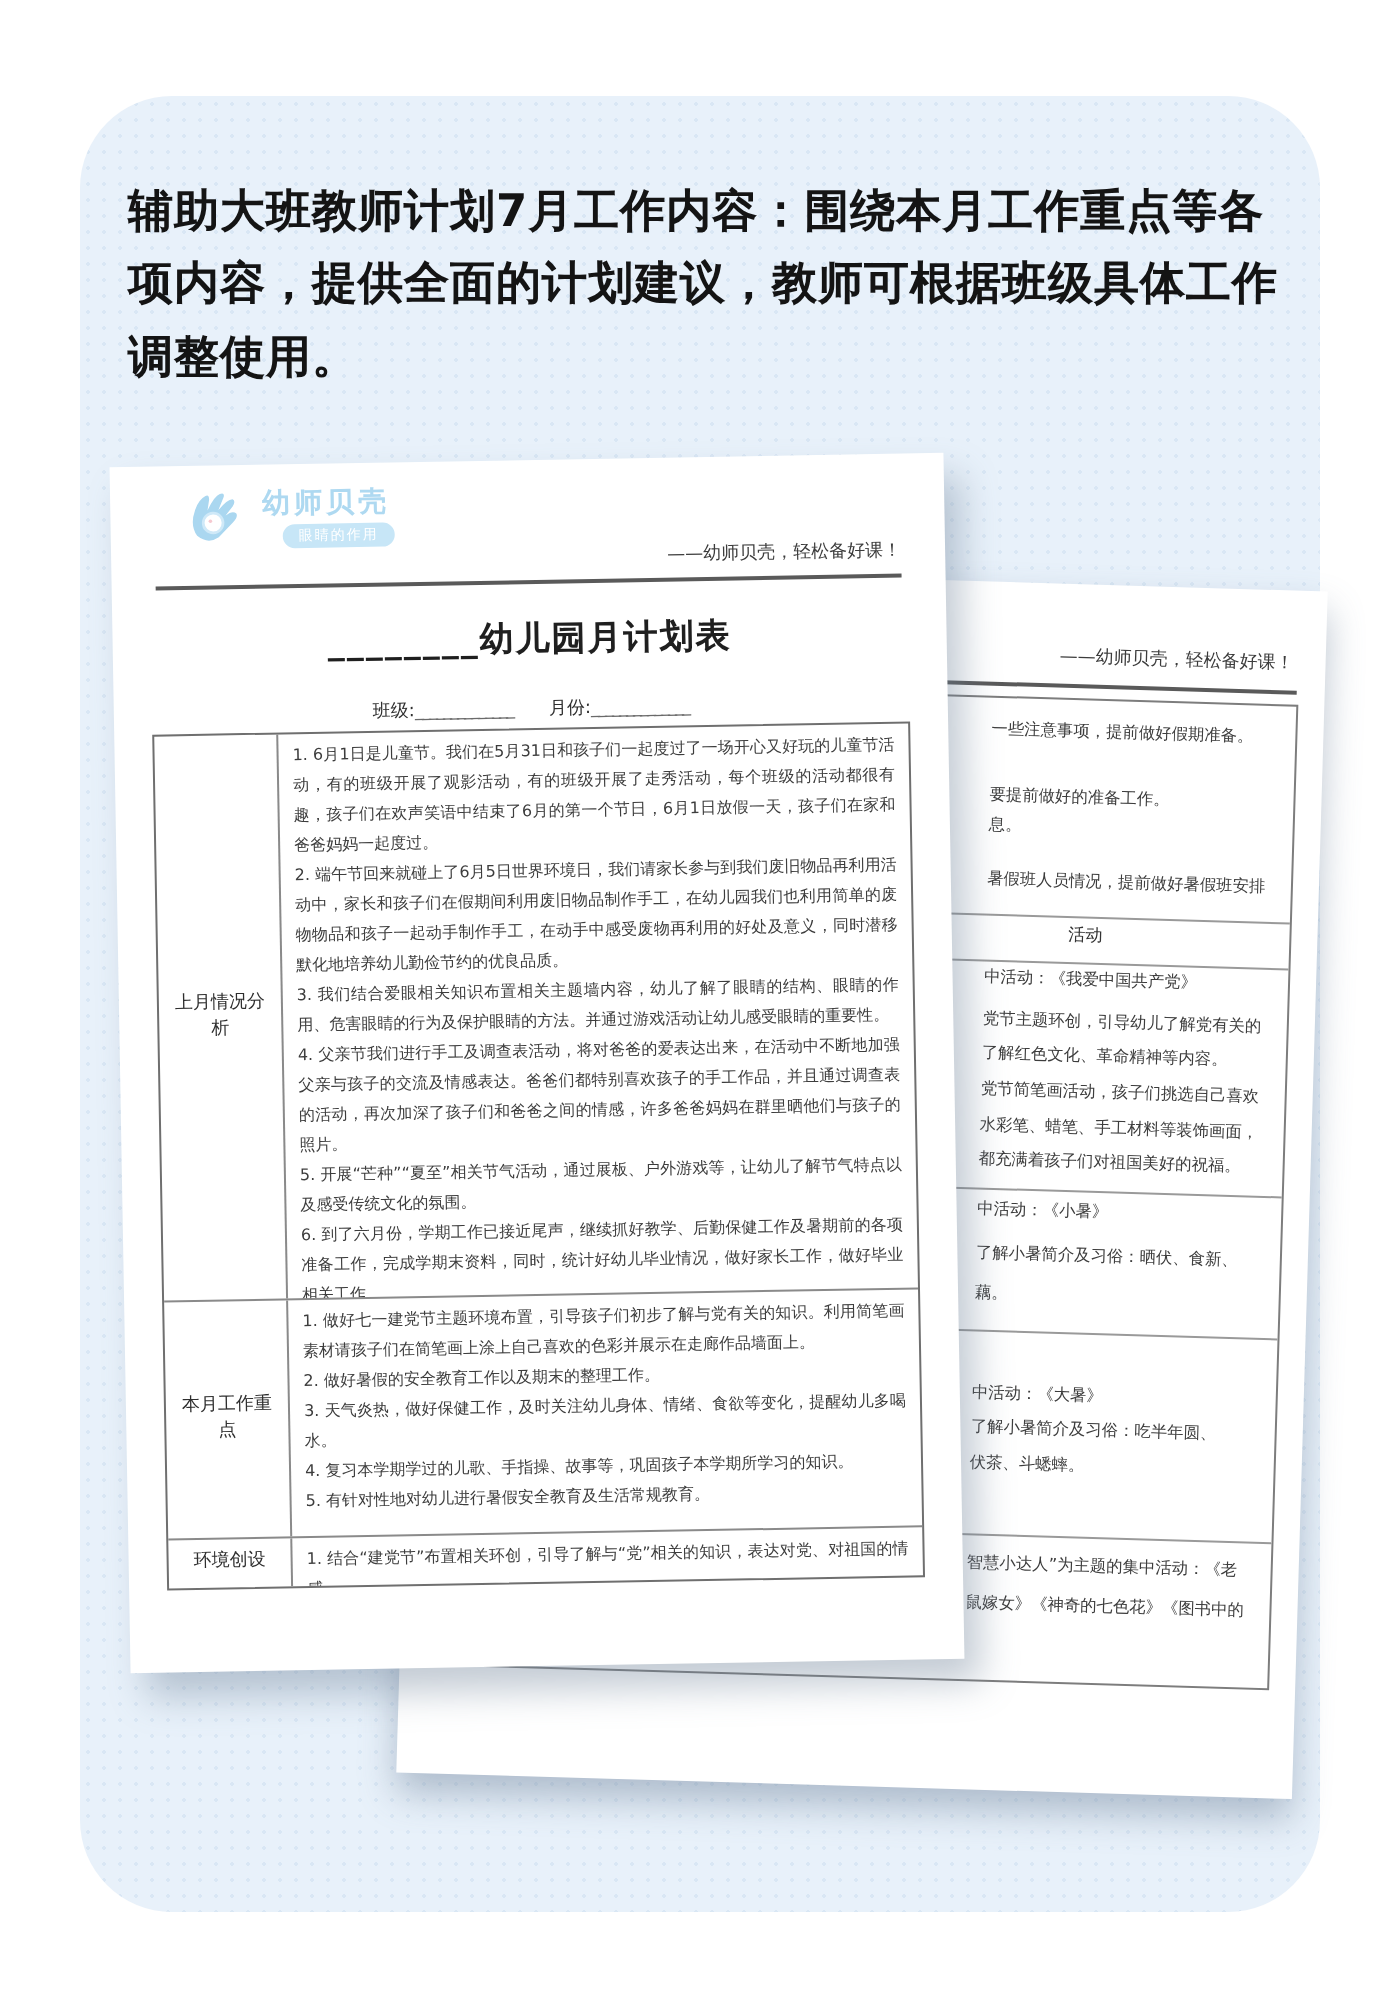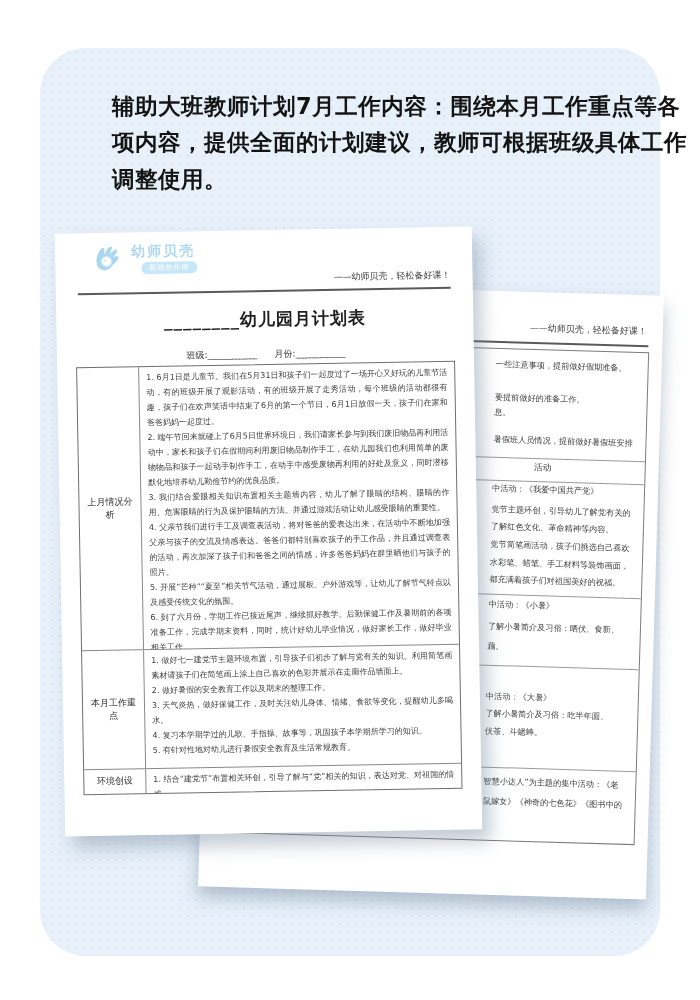--- a/index.html
+++ b/index.html
@@ -11,21 +11,20 @@
   .card{
     position:absolute;left:40px;top:48px;width:620px;height:908px;
     background:#e8f1fa;border-radius:46px;
     background-image:radial-gradient(rgba(165,195,225,.22) 1px, transparent 1px);
     background-size:8px 8px;
   }
   .intro{
     position:absolute;left:64px;top:88px;width:584px;
     font-size:22.5px;font-weight:700;line-height:1.62;color:#141414;
     letter-spacing:.5px;
-    margin-left:48px;
   }
   
   .sheet{position:absolute;background:#ffffff;}
   .sheet2{
     left:207px;top:289px;width:448px;height:604px;
     transform:rotate(1.7deg);
     box-shadow:0 10px 18px rgba(105,125,148,.45);
     z-index:2;
   }
   .sheet1{
@@ -41,21 +40,21 @@
   .logo-name{font-size:14px;font-weight:700;color:#aed9f1;letter-spacing:2px;}
   .logo-badge{margin-top:1px;margin-left:10px;font-size:7px;color:#ffffff;background:#c7e6f7;
     padding:1px 8px;border-radius:7px;letter-spacing:1px;}
   .slogan1{position:absolute;right:22px;top:42px;font-size:9px;color:#3c3c3c;white-space:nowrap;}
   .rule1{position:absolute;left:22px;right:22px;top:60px;border-top:2px solid #5a5a5a;}
   .doc-title{position:absolute;left:0;right:0;top:78px;text-align:center;
     font-size:17px;font-weight:700;color:#1f1f1f;letter-spacing:1px;}
   .form-line{position:absolute;left:0;right:0;top:118px;text-align:center;
     font-size:9px;color:#2f2f2f;}
   .form-line .gap{display:inline-block;width:18px;}
-  .blank{color:#6a6a6a;letter-spacing:-1px;font-weight:bold;}
+  .blank{color:#6a6a6a;letter-spacing:-1px;}
   .ptable{
     position:absolute;left:19px;top:134px;width:377px;
     border:1px solid #6f6f6f;
   }
   .prow{display:grid;grid-template-columns:62px 1fr;border-bottom:1px solid #8a8a8a;}
   .prow:last-child{border-bottom:none;}
   .pcell-label{
     border-right:1px solid #8a8a8a;display:flex;align-items:center;justify-content:center;
     text-align:center;font-size:9px;color:#2e2e2e;padding:2px 6px;line-height:1.5;
   }

